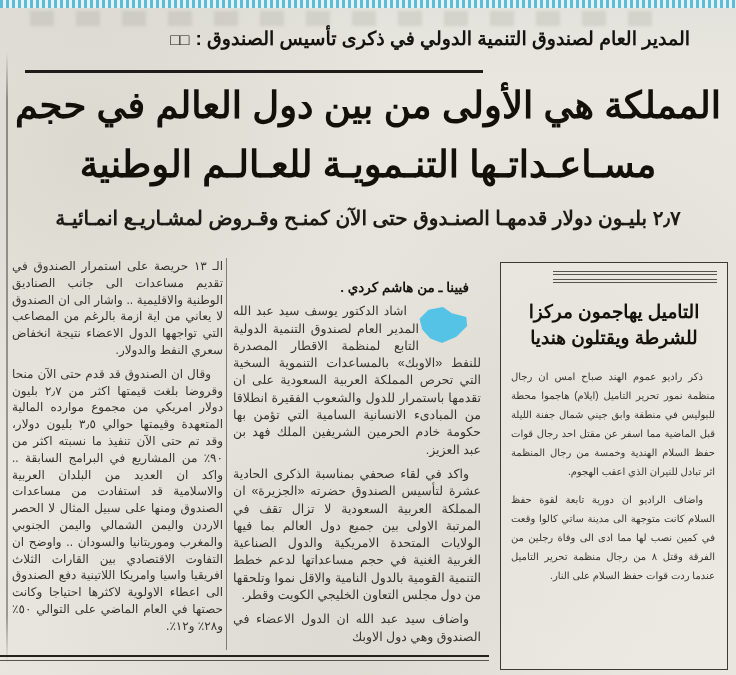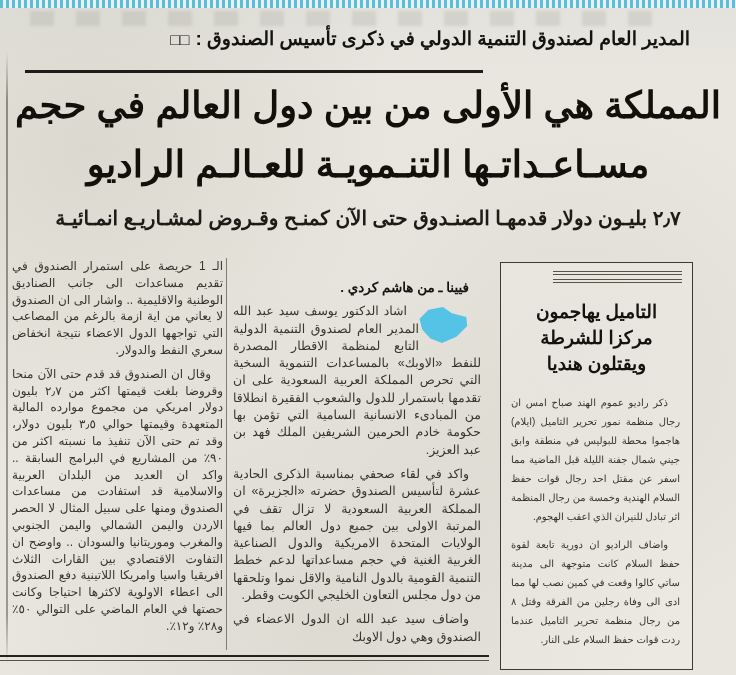--- a/index.html
+++ b/index.html
@@ -32,21 +32,21 @@
   .subheadline{position:absolute;top:206px;left:18px;right:18px;text-align:center;
     font-weight:bold;font-size:20px;color:#1c1b15;white-space:nowrap;}
   .col{position:absolute;top:258px;text-align:justify;overflow:hidden;}
   .col-left{left:12px;width:211px;height:394px;font-size:12px;line-height:16.8px;}
   .col-mid{left:233px;width:248px;height:398px;font-size:12.5px;line-height:17.3px;margin-top:21px;}
   .col p{margin:0 0 7px 0;}
   .col-left p.indent, .col-mid p{text-indent:12px;}
   .byline{font-weight:bold;font-size:13.5px;text-align:right;margin:0 2px 4px 0;color:#14130f;text-indent:0;}
   .map-float{float:right;width:54px;height:40px;margin:2px 0 4px 8px;}
   .divider-v{position:absolute;top:258px;left:226px;width:1px;height:392px;background:rgba(45,44,38,0.55);}
-  .sidebox{position:absolute;top:262px;left:500px;width:193px;height:408px;
+  .sidebox{position:absolute;top:262px;left:500px;width:228px;height:408px;
     border:1.5px solid #3c3a33;box-sizing:border-box;padding:8px 8px 6px 8px;
     background:rgba(240,238,231,0.45);}
   .box-rule{height:2px;border-top:1.5px solid #55534a;border-bottom:1.5px solid #55534a;margin:0 2px 4px 44px;}
   .sidebox-title{font-weight:bold;font-size:18.5px;line-height:26px;text-align:center;
     margin:16px 10px 16px 10px;color:#13120d;}
   .sidebox p{font-size:10px;line-height:19px;text-align:justify;margin:0 4px 9px 2px;text-indent:12px;}
   .bottom-rule{position:absolute;top:655px;left:0;width:489px;height:3px;
     border-top:2.5px solid #23221d;border-bottom:1.2px solid #56544b;}
 </style>
 </head>
@@ -56,38 +56,38 @@
 
   <div class="top-strip"></div>
   <div class="ghost"></div>
   <div class="page-edge"></div>
 
   <div class="kicker"><span>المدير العام لصندوق التنمية الدولي في ذكرى تأسيس الصندوق :</span><span class="squares">□□</span></div>
   <div class="kicker-rule"></div>
 
   <div class="headline">
     <div>المملكة هي الأولى من بين دول العالم في حجم</div>
-    <div>مسـاعـداتـها التنـمويـة للعـالـم الراديو</div>
+    <div>مسـاعـداتـها التنـمويـة للعـالـم الوطنية</div>
   </div>
 
   <div class="subheadline">٢٫٧ بليـون دولار قدمهـا الصنـدوق حتى الآن كمنـح وقـروض لمشـاريـع انمـائيـة</div>
 
   <div class="col col-mid">
     <p class="byline">فيينا ـ من هاشم كردي .</p>
     <p><span class="map-float"><svg viewBox="0 0 60 44" width="54" height="40">
             <polygon points="5,15 15,5 31,2 41,9 57,13 58,23 46,35 30,42 17,37 8,27" fill="#55c3e6"></polygon>
           </svg></span><span>اشاد الدكتور يوسف سيد عبد الله المدير العام لصندوق التنمية الدولية التابع لمنظمة الاقطار المصدرة للنفط «الاوبك» بالمساعدات التنموية السخية التي تحرص المملكة العربية السعودية على ان تقدمها باستمرار للدول والشعوب الفقيرة انطلاقا من المبادىء الانسانية السامية التي تؤمن بها حكومة خادم الحرمين الشريفين الملك فهد بن عبد العزيز.</span></p>
     <p>واكد في لقاء صحفي بمناسبة الذكرى الحادية عشرة لتأسيس الصندوق حضرته «الجزيرة» ان المملكة العربية السعودية لا تزال تقف في المرتبة الاولى بين جميع دول العالم بما فيها الولايات المتحدة الامريكية والدول الصناعية الغربية الغنية في حجم مساعداتها لدعم خطط التنمية القومية بالدول النامية والاقل نموا وتلحقها من دول مجلس التعاون الخليجي الكويت وقطر.</p>
     <p>واضاف سيد عبد الله ان الدول الاعضاء في الصندوق وهي دول الاوبك</p>
   </div>
 
   <div class="divider-v"></div>
 
   <div class="col col-left">
-    <p>الـ 1 حريصة على استمرار الصندوق في تقديم مساعدات الى جانب الصناديق الوطنية والاقليمية .. واشار الى ان الصندوق لا يعاني من اية ازمة بالرغم من المصاعب التي تواجهها الدول الاعضاء نتيجة انخفاض سعري النفط والدولار.</p>
+    <p>الـ ١٣ حريصة على استمرار الصندوق في تقديم مساعدات الى جانب الصناديق الوطنية والاقليمية .. واشار الى ان الصندوق لا يعاني من اية ازمة بالرغم من المصاعب التي تواجهها الدول الاعضاء نتيجة انخفاض سعري النفط والدولار.</p>
     <p class="indent">وقال ان الصندوق قد قدم حتى الآن منحا وقروضا بلغت قيمتها اكثر من ٢٫٧ بليون دولار امريكي من مجموع موارده المالية المتعهدة وقيمتها حوالي ٣٫٥ بليون دولار، وقد تم حتى الآن تنفيذ ما نسبته اكثر من ٩٠٪ من المشاريع في البرامج السابقة .. واكد ان العديد من البلدان العربية والاسلامية قد استفادت من مساعدات الصندوق ومنها على سبيل المثال لا الحصر الاردن واليمن الشمالي واليمن الجنوبي والمغرب وموريتانيا والسودان .. واوضح ان التفاوت الاقتصادي بين القارات الثلاث افريقيا واسيا وامريكا اللاتينية دفع الصندوق الى اعطاء الاولوية لاكثرها احتياجا وكانت حصتها في العام الماضي على التوالي ٥٠٪ و٢٨٪ و١٢٪.</p>
   </div>
 
   <div class="sidebox">
     <div class="box-rule"></div>
     <div class="box-rule"></div>
     <div class="sidebox-title">التاميل يهاجمون مركزا للشرطة ويقتلون هنديا</div>
     <p>ذكر راديو عموم الهند صباح امس ان رجال منظمة نمور تحرير التاميل (ايلام) هاجموا محطة للبوليس في منطقة وابق جيني شمال جفنة الليلة قبل الماضية مما اسفر عن مقتل احد رجال قوات حفظ السلام الهندية وخمسة من رجال المنظمة اثر تبادل للنيران الذي اعقب الهجوم.</p>
     <p>واضاف الراديو ان دورية تابعة لقوة حفظ السلام كانت متوجهة الى مدينة ساتي كالوا وقعت في كمين نصب لها مما ادى الى وفاة رجلين من الفرقة وقتل ٨ من رجال منظمة تحرير التاميل عندما ردت قوات حفظ السلام على النار.</p>
   </div>

